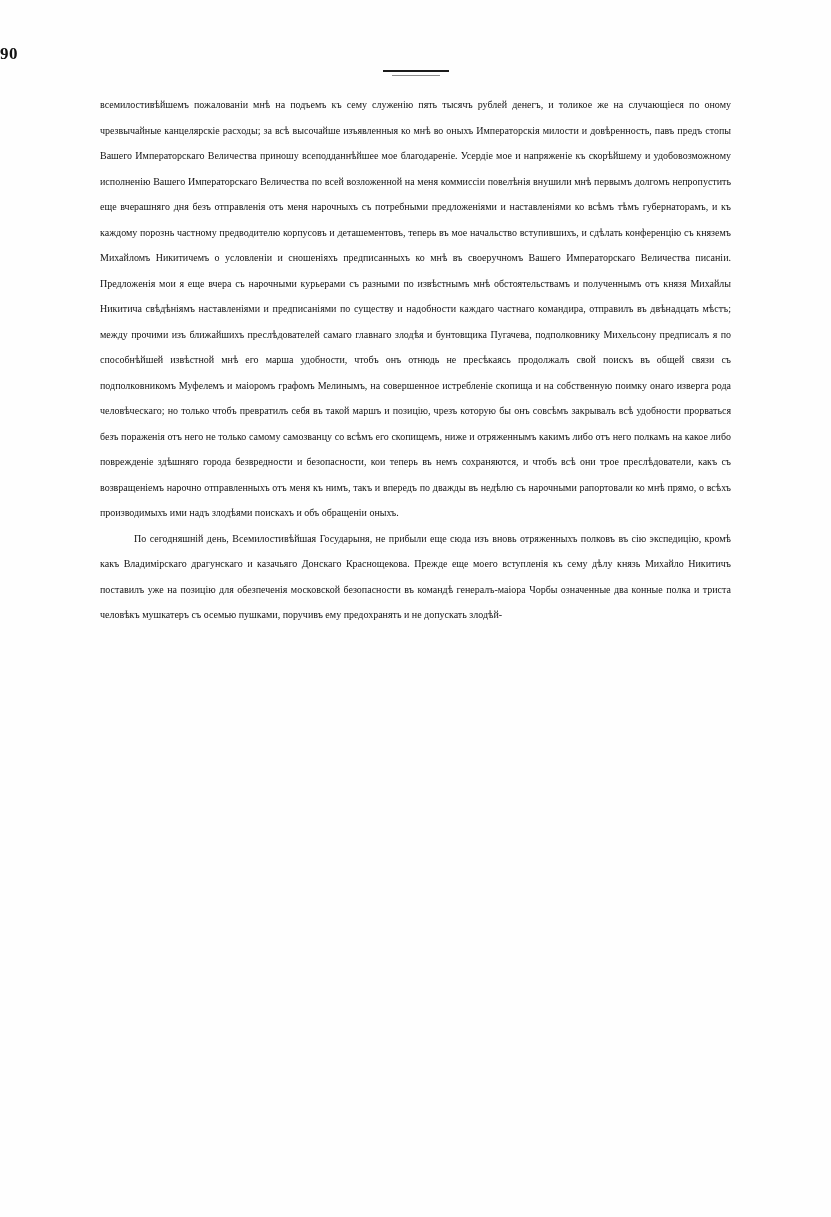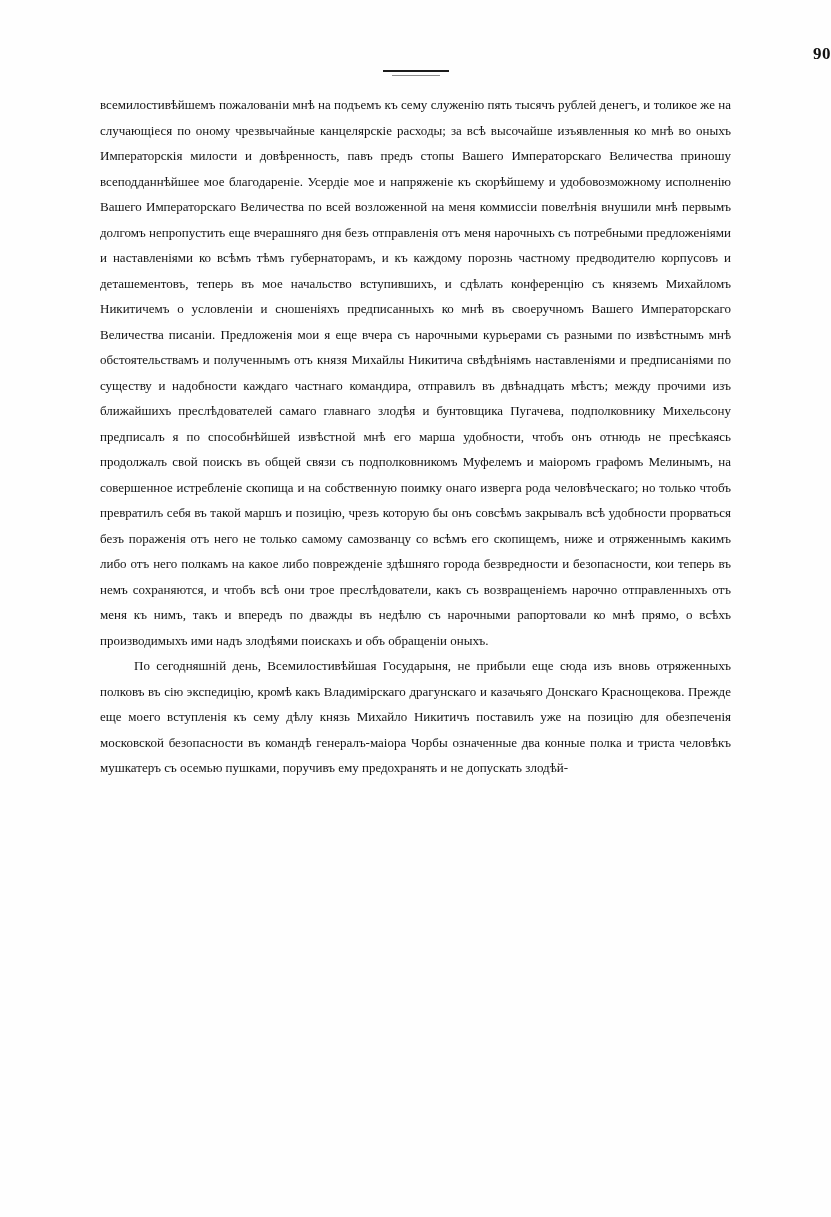--- a/index.html
+++ b/index.html
@@ -21,21 +21,21 @@
     top: 0;
     width: 831px;
     height: 1217px;
     background: #fefefe;
   }
   .page-number {
     position: absolute;
     top: 44px;
     left: 0;
     width: 831px;
-    text-align: right;
+    text-align: left;
     font-size: 17px;
     font-weight: bold;
     letter-spacing: 0.5px;
   }
   .header-rule {
     position: absolute;
     top: 70px;
     left: 383px;
     width: 66px;
     height: 2px;
@@ -47,21 +47,21 @@
     left: 392px;
     width: 48px;
     height: 1px;
     background: #8d8d8d;
   }
   .body-text {
     position: absolute;
     top: 92px;
     left: 100px;
     width: 631px;
-    font-size: 13px;
+    font-size: 10px;
     line-height: 25.5px;
     text-align: justify;
     text-justify: inter-word;
     color: #121212;
   }
   .para {
     margin: 0;
     text-indent: 34px;
     hyphens: manual;
   }

